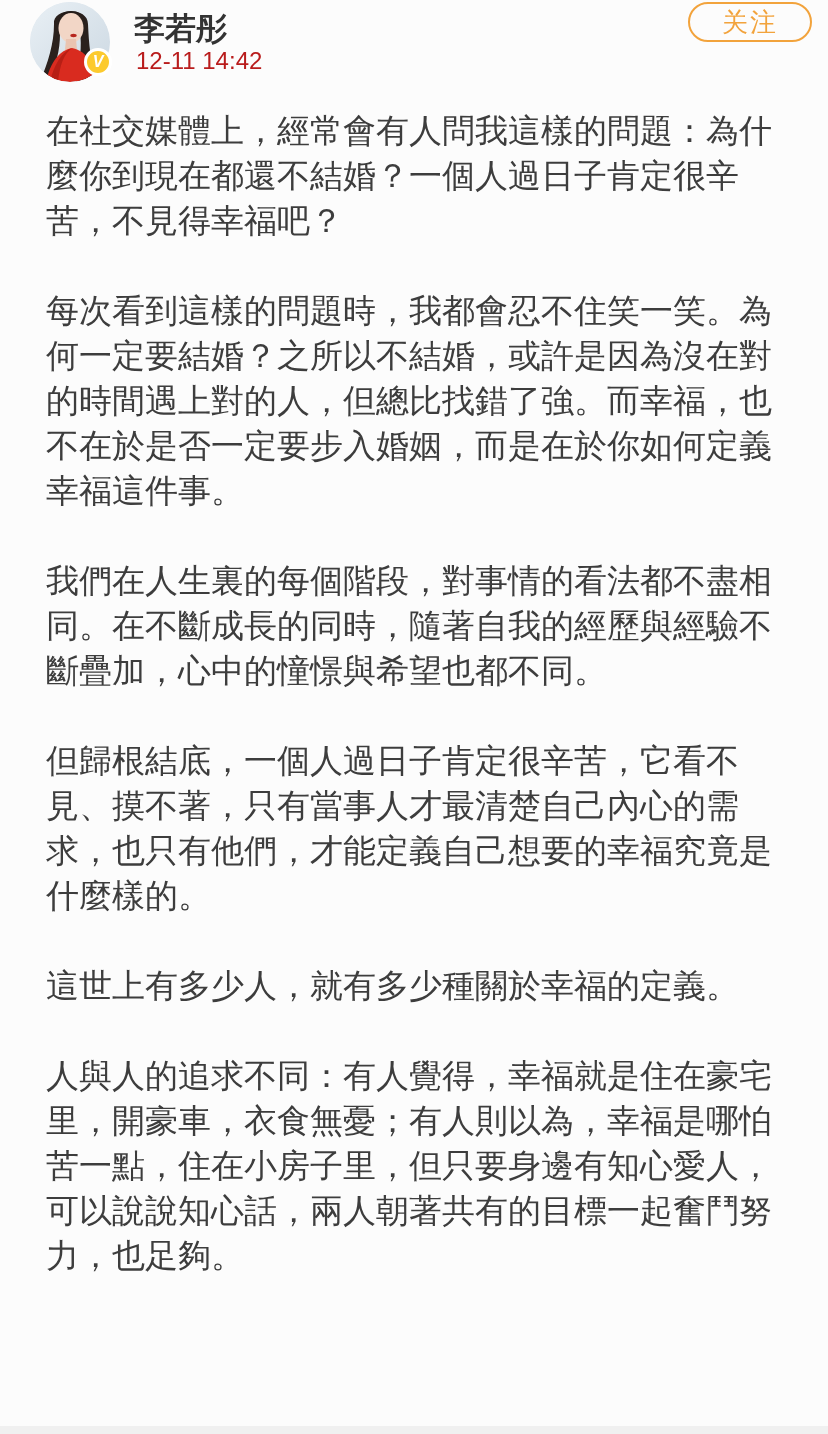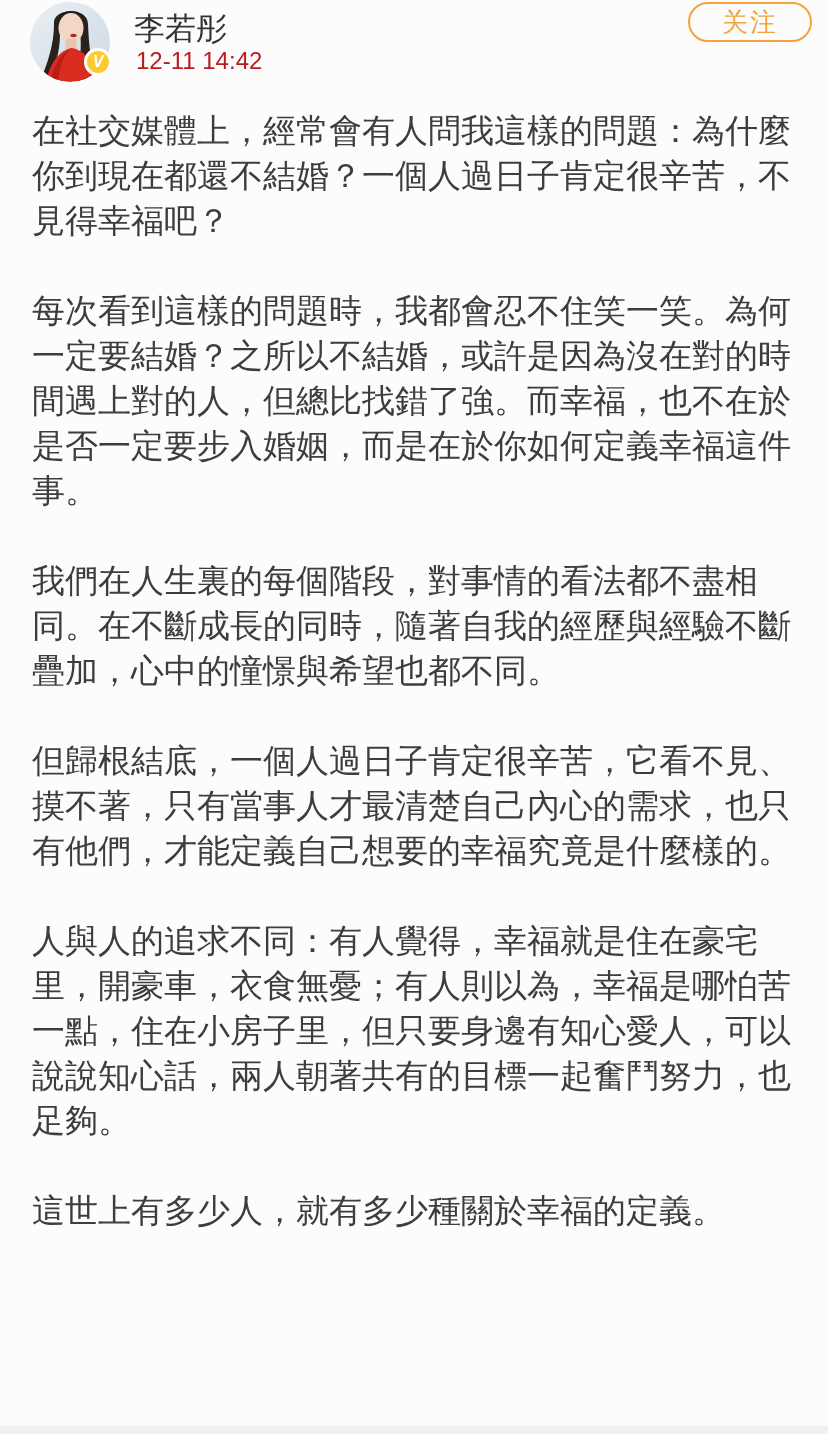--- a/index.html
+++ b/index.html
@@ -39,21 +39,21 @@
     font-style: italic;
     font-size: 16px;
     display: flex; align-items: center; justify-content: center;
     line-height: 1;
   }
 
   .user-name {
     position: absolute;
     left: 134px; top: 8px;
     font-size: 31px;
-    font-weight: 400;
+    font-weight: 700;
     color: #333333;
     cursor: pointer;
   }
 
   .timestamp {
     position: absolute;
     left: 136px; top: 47px;
     font-size: 24px;
     color: #b91c1c;
   }
@@ -67,21 +67,21 @@
     background: transparent;
     color: #f2a33c;
     font-size: 26px;
     letter-spacing: 2px;
     display: flex; align-items: center; justify-content: center;
     cursor: pointer;
     font-family: "Liberation Sans", sans-serif;
   }
 
   
-  .content { padding: 0 32px; }
+  .content { padding: 0 46px; }
   .content p {
     font-size: 33px;
     line-height: 45px;
     color: #3d3d3d;
     margin-bottom: 45px;
     word-break: normal;
   }
   .content p:last-child { margin-bottom: 0; }
 
   .bottom-strip {
@@ -127,17 +127,17 @@
   <div class="timestamp">12-11 14:42</div>
 
   <button class="follow-btn">关注</button>
 </div>
 
 <div class="content">
   <p>在社交媒體上，經常會有人問我這樣的問題：為什麼你到現在都還不結婚？一個人過日子肯定很辛苦，不見得幸福吧？</p>
   <p>每次看到這樣的問題時，我都會忍不住笑一笑。為何一定要結婚？之所以不結婚，或許是因為沒在對的時間遇上對的人，但總比找錯了強。而幸福，也不在於是否一定要步入婚姻，而是在於你如何定義幸福這件事。</p>
   <p>我們在人生裏的每個階段，對事情的看法都不盡相同。在不斷成長的同時，隨著自我的經歷與經驗不斷疊加，心中的憧憬與希望也都不同。</p>
   <p>但歸根結底，一個人過日子肯定很辛苦，它看不見、摸不著，只有當事人才最清楚自己內心的需求，也只有他們，才能定義自己想要的幸福究竟是什麼樣的。</p>
+  <p>這世上有多少人，就有多少種關於幸福的定義。</p>
   <p>人與人的追求不同：有人覺得，幸福就是住在豪宅里，開豪車，衣食無憂；有人則以為，幸福是哪怕苦一點，住在小房子里，但只要身邊有知心愛人，可以說說知心話，兩人朝著共有的目標一起奮鬥努力，也足夠。</p>
-  <p>這世上有多少人，就有多少種關於幸福的定義。</p>
 </div>
 
 <div class="bottom-strip"></div>
 
 </body></html>

